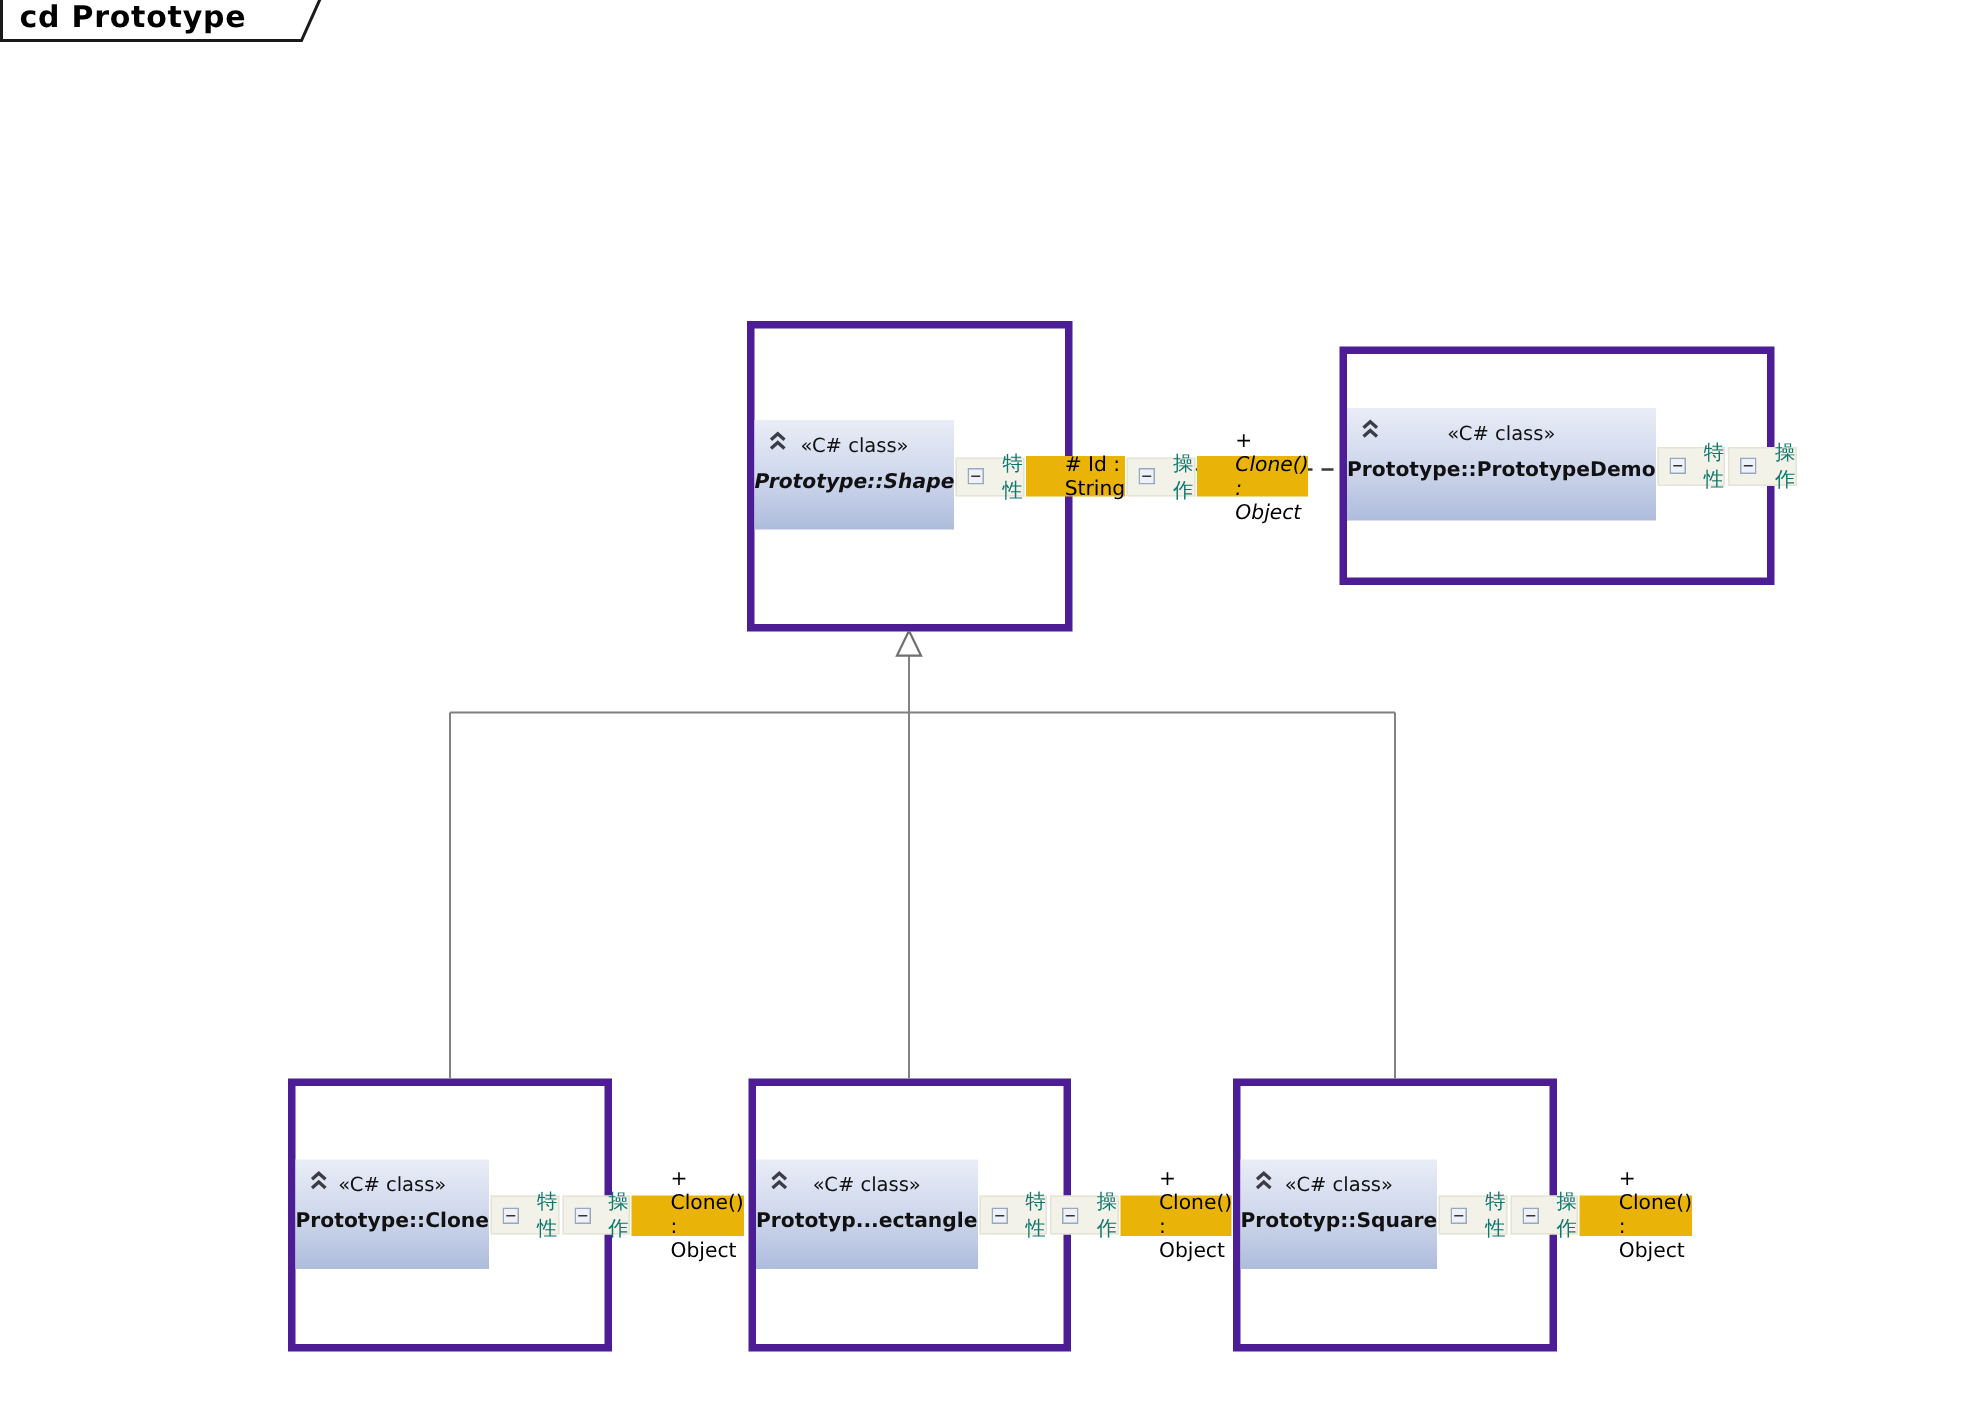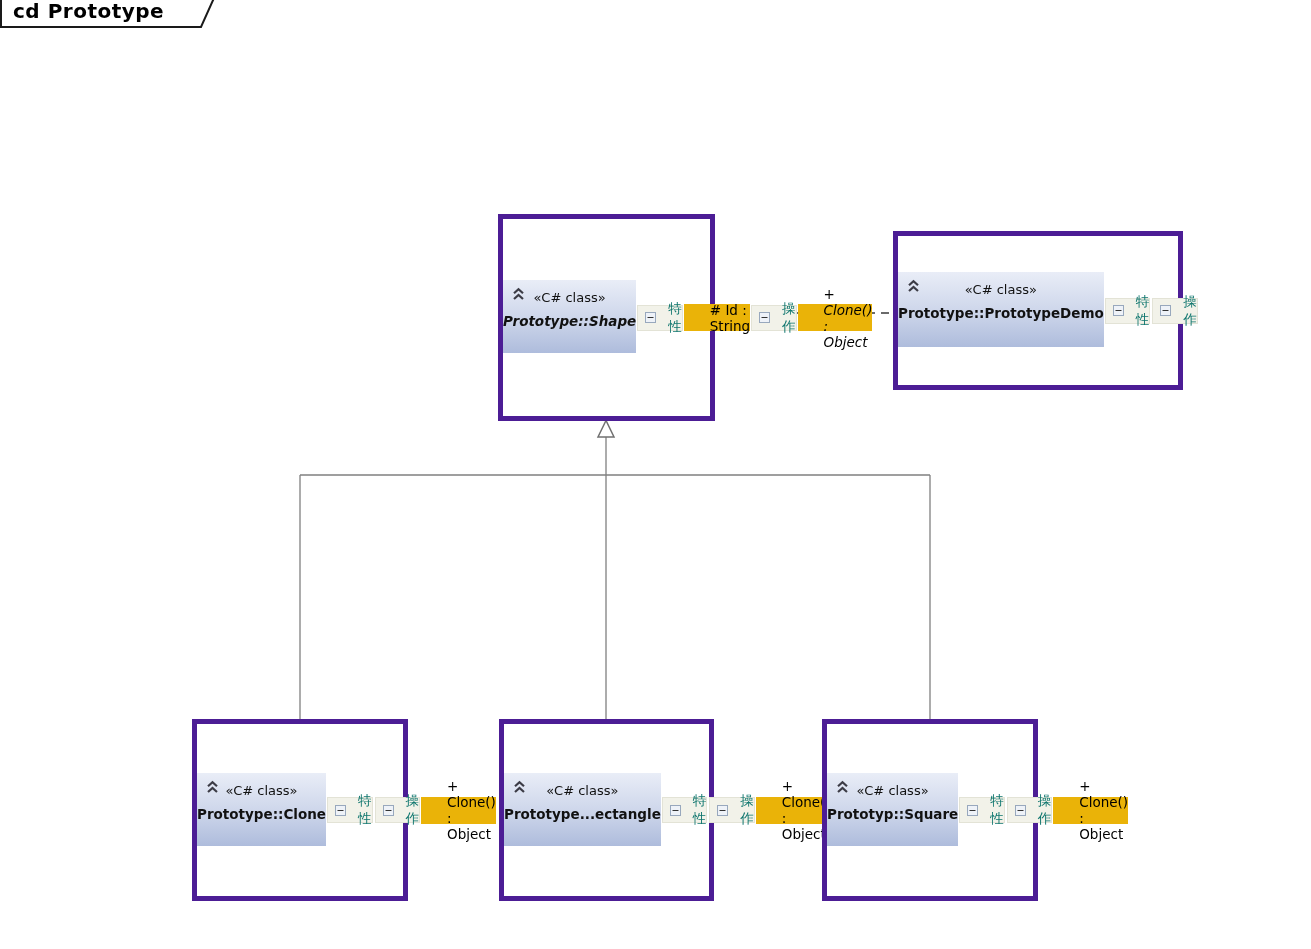--- a/index.html
+++ b/index.html
@@ -150,21 +150,21 @@
   </div>
 
   <div class="class-box" style="left:499px;top:719px;width:215px;height:182px">
     <div class="hdr">
       <span class="chev">
         <svg width="15" height="14">
             <path d="M3 6.2 L7.5 2.2 L12 6.2 M3 12 L7.5 8 L12 12" fill="none" stroke="#3c3c46" stroke-width="2.2"></path>
           </svg>
       </span>
       <div class="stereo">«C# class»</div>
-      <div class="cname">Prototype...ectangle</div>
+      <div class="cname">Prototyp...ectangle</div>
     </div>
     <div class="sec">
       <span class="mbox">
         <svg width="11" height="11">
             <rect x="0.5" y="0.5" width="10" height="10" fill="#eef2f8" stroke="#98a8bd"></rect>
             <line x1="2.5" y1="5.5" x2="8.5" y2="5.5" stroke="#333"></line>
           </svg>
       </span>
       <span class="slabel">特性</span>
     </div>

